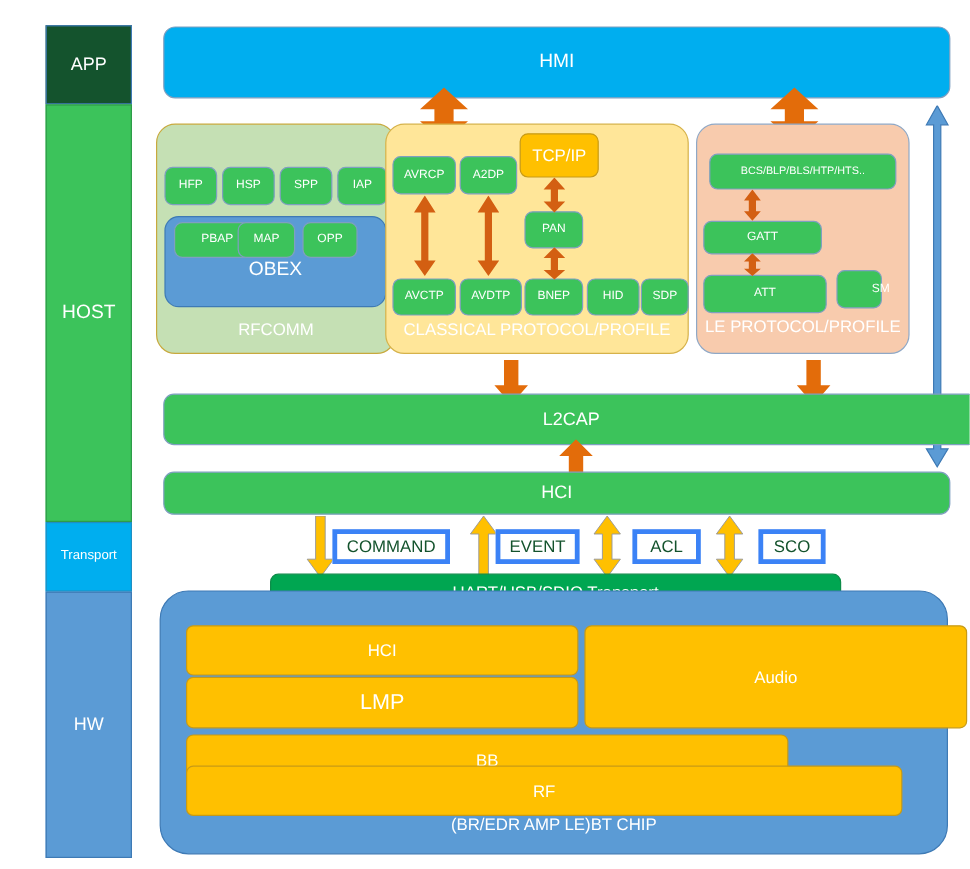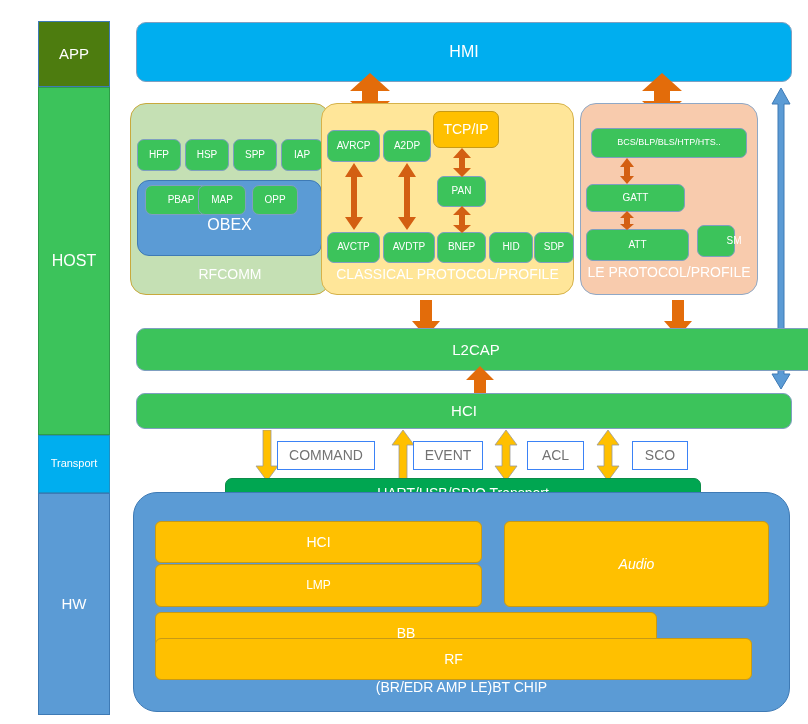--- a/index.html
+++ b/index.html
@@ -8,40 +8,40 @@
 
   .abs{position:absolute;box-sizing:border-box;}
 
   
   .node{position:absolute;box-sizing:border-box;display:flex;
         align-items:center;justify-content:center;
         color:#ffffff;text-align:center;line-height:1.05;}
 
   
   .side{border:1px solid #3e7ab5;}
-  .side-app{background:#4d7c0f;}
+  .side-app{background:#14532d;}
   .side-host{background:#3CC35B;border-color:#2e9c49;}
   .side-tr{background:#00AEEF;border-color:#1e8fc4;}
   .side-hw{background:#5B9BD5;}
 
   
   .hmi{background:#00AEEF;border:1px solid #7f9fc0;border-radius:10px;}
   .rounded-panel{border-radius:16px;border:1px solid #7f9fc0;}
   .p-classical{background:#FFE699;border-color:#d6b24a;}
   .p-rfcomm{background:#C5E0B4;border-color:#c8a93d;}
   .p-le{background:#F8CBAD;border-color:#8fa8c6;}
   .p-obex{background:#5B9BD5;border-color:#3e7ab5;border-radius:12px;}
   .p-chip{background:#5B9BD5;border-color:#3e7ab5;border-radius:24px;}
 
   .green{background:#3CC35B;border:1px solid #7f9fc0;border-radius:7px;}
   .bar-green{background:#3CC35B;border:1px solid #7f9fc0;border-radius:9px;}
   .amber{background:#FFC000;border:1px solid #c79a16;border-radius:7px;}
   .amber-flat{background:#FFC000;border:1px solid #c79a16;border-radius:6px;}
   .uart{background:#00A651;border:1px solid #0d8c49;border-radius:7px;}
-  .whitebox{background:#ffffff;border:1px solid #3b82f6;color:#737373;
+  .whitebox{background:#ffffff;border:4px solid #3b82f6;color:#14532d;
             border-radius:0;}
 
   .panel-caption{position:absolute;color:#ffffff;width:100%;text-align:center;
                  left:0;}
 
   
   .arrow{position:absolute;}
 </style>
 </head>
 <body>
@@ -231,24 +231,24 @@
 </div>
 
 <div class="abs rounded-panel p-chip" style="left:133px;top:492px;width:657px;height:220px;"></div>
 <div class="panel-caption" style="left:133px;top:679px;width:657px;font-size:14px;">
   <span>(BR/EDR   AMP   LE)BT CHIP</span>
 </div>
 
 <div class="node amber-flat" style="left:155px;top:521px;width:327px;height:42px;font-size:14px;">
   <span>HCI</span>
 </div>
-<div class="node amber-flat" style="left:155px;top:564px;width:327px;height:43px;font-size:12px;">
+<div class="node amber-flat" style="left:155px;top:564px;width:327px;height:43px;font-size:18px;">
   <span>LMP</span>
 </div>
-<div class="node amber-flat" style="left:504px;top:521px;width:265px;height:86px;font-size:14px;font-style:italic;">
+<div class="node amber-flat" style="left:487px;top:521px;width:319px;height:86px;font-size:14px;">
   <span>Audio</span>
 </div>
 <div class="node amber-flat" style="left:155px;top:612px;width:502px;height:43px;font-size:14px;">
   <span>BB</span>
 </div>
 <div class="node amber-flat" style="left:155px;top:638px;width:597px;height:42px;font-size:14px;">
   <span>RF</span>
 </div>
 
 </body></html>

